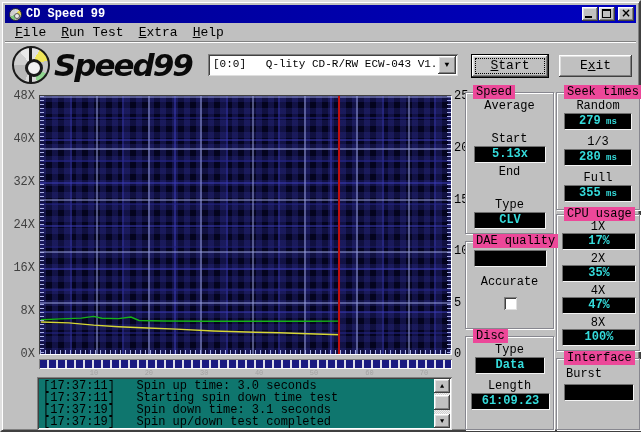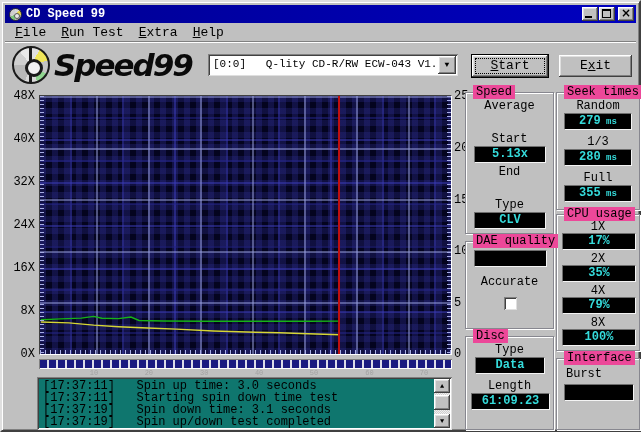--- a/index.html
+++ b/index.html
@@ -56,21 +56,21 @@
 
   .btn95 { position:absolute; height:22px; background:#c0c0c0; text-align:center;
     box-shadow: inset -1px -1px 0 #404040, inset 1px 1px 0 #fff, inset -2px -2px 0 #808080, inset 2px 2px 0 #dfdfdf;
     font-size:13px; color:#000; }
   .btn-inner { position:absolute; left:3px; right:3px; top:3px; bottom:3px;
     line-height:15px; white-space:pre; }
   .btn95.default { outline:1px solid #000; }
   .btn95.default .btn-inner { border:1px dotted #000; line-height:13px; }
 
   
-  .axis-label-left { position:absolute; width:33px; text-align:right; font-size:12px; color:#000000; }
+  .axis-label-left { position:absolute; width:33px; text-align:right; font-size:12px; color:#404040; }
   .axis-label-right { position:absolute; left:452px; font-size:12px; color:#000; }
   .plot { position:absolute; left:37px; top:93px; width:413px; height:260px;
     background-color:#04041f;
     background-image:
       repeating-linear-gradient(90deg, rgba(48,48,150,.32) 0 6px, rgba(0,0,0,0) 6px 12px),
       repeating-linear-gradient(0deg, rgba(48,48,150,.28) 0 6px, rgba(0,0,0,0) 6px 12px);
     border:1px solid; border-color:#404040 #ffffff #ffffff #404040; }
   .tickstrip-left { position:absolute; left:0; top:0; bottom:0; width:4px;
     background:repeating-linear-gradient(to bottom,#a8aee6 0 1px,transparent 1px 4px); }
   .tickstrip-right { position:absolute; right:0; top:0; bottom:0; width:4px;
@@ -267,21 +267,21 @@
     <div class="lcd" style="left:7px; top:92px; width:68px;"><span>355</span><span class="unit-small"> ms</span></div>
   </div>
 
   <div class="group" style="left:554px; top:212px; width:84px; height:137px;">
     <div class="group-title">CPU usage</div>
     <div class="fld-label" style="top:5px;">1X</div>
     <div class="lcd" style="left:5px; top:18px; width:74px;"><span>17</span><span>%</span></div>
     <div class="fld-label" style="top:37px;">2X</div>
     <div class="lcd" style="left:5px; top:50px; width:74px;"><span>35</span><span>%</span></div>
     <div class="fld-label" style="top:69px;">4X</div>
-    <div class="lcd" style="left:5px; top:82px; width:74px;"><span>79</span><span>%</span></div>
+    <div class="lcd" style="left:5px; top:82px; width:74px;"><span>47</span><span>%</span></div>
     <div class="fld-label" style="top:101px;">8X</div>
     <div class="lcd" style="left:5px; top:114px; width:74px;"><span>100</span><span>%</span></div>
   </div>
 
   <div class="group" style="left:463px; top:239px; width:89px; height:88px;">
     <div class="group-title">DAE quality</div>
     <div class="lcd" style="left:8px; top:8px; width:73px;"></div>
     <div class="fld-label" style="top:33px;">Accurate</div>
     <div class="checkbox" style="left:38px; top:55px;"></div>
   </div>

